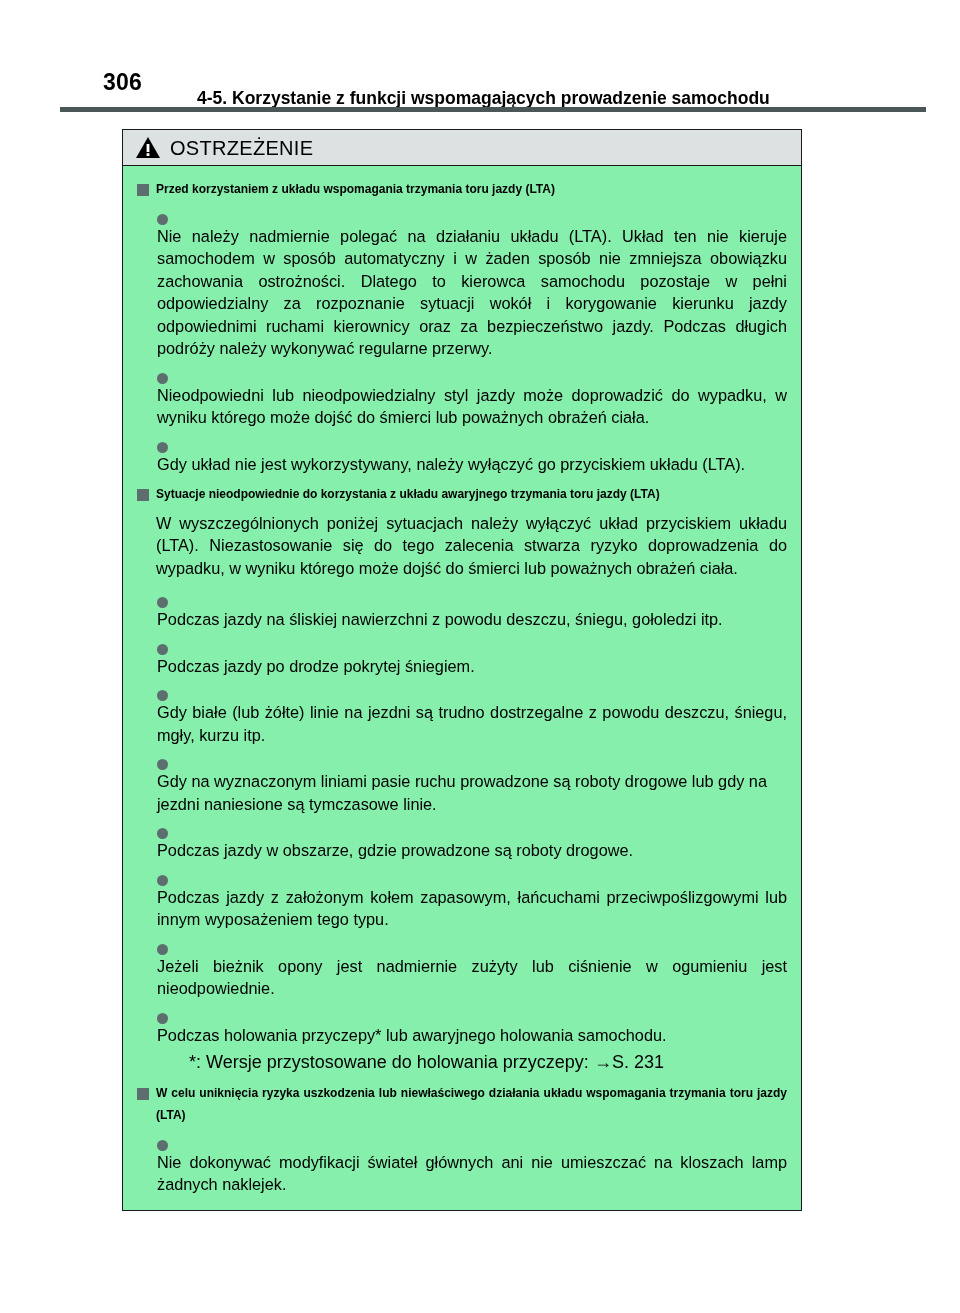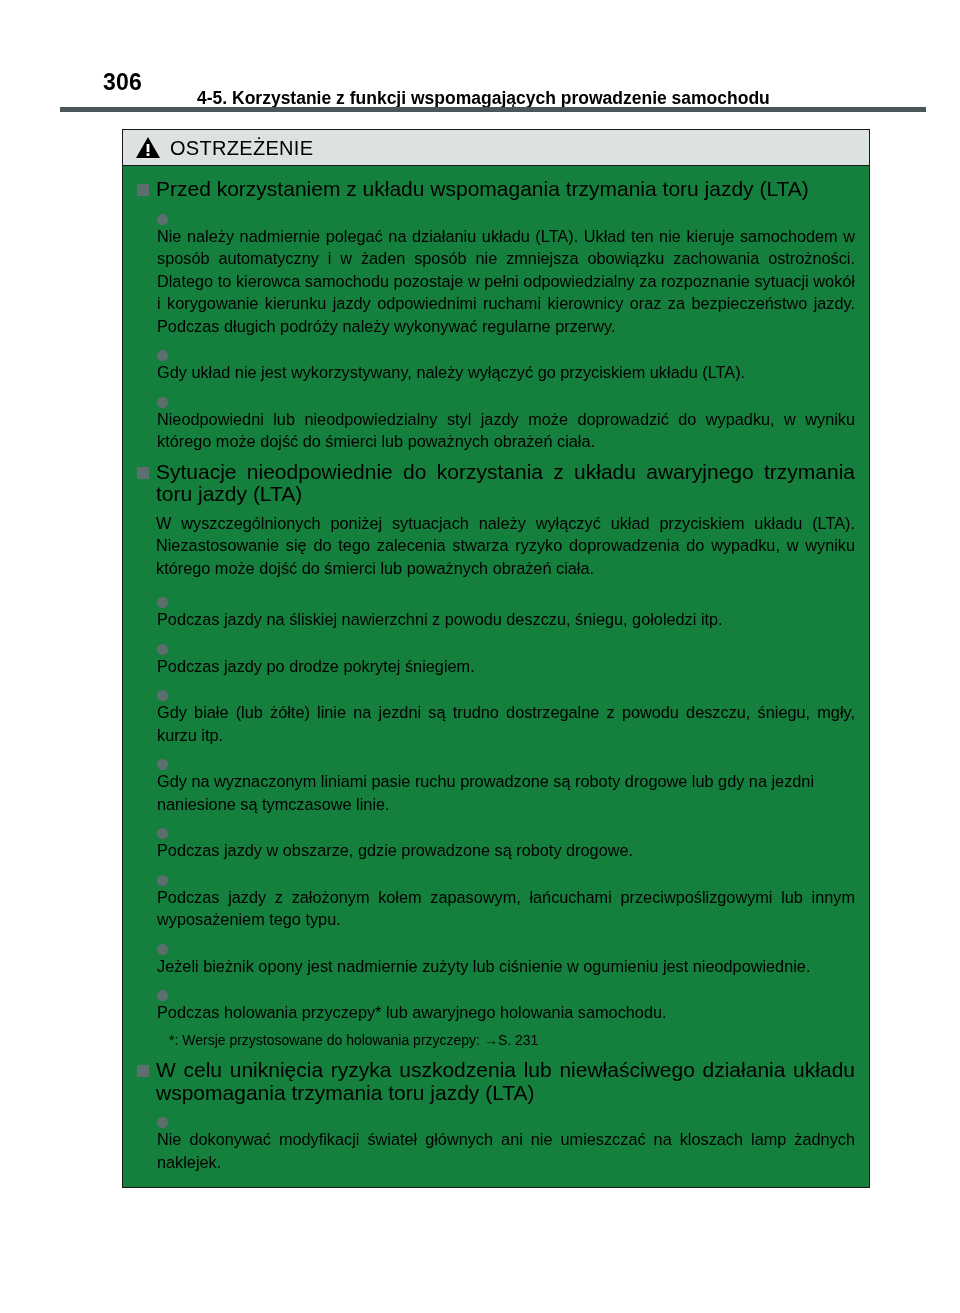--- a/index.html
+++ b/index.html
@@ -52,24 +52,24 @@
     width: 866px;
     height: 5px;
     background: #4a5658;
   }
 
   
   .warning-box {
     position: absolute;
     left: 122px;
     top: 129px;
-    width: 748px;
+    width: 680px;
     border: 1.5px solid #1a1a1a;
     box-sizing: border-box;
-    background: #15803d;
+    background: #86efac;
   }
   .warning-head {
     background: #dce1e1;
     border-bottom: 1.5px solid #1a1a1a;
     height: 36px;
     display: flex;
     align-items: center;
     padding-left: 12px;
     box-sizing: border-box;
   }
@@ -99,22 +99,22 @@
   .sec-head:first-child { margin-top: 0; }
   .sq-bullet {
     width: 12px;
     height: 12px;
     background: #5d6e6e;
     flex: 0 0 auto;
     margin-top: 6px;
     margin-right: 7px;
   }
   .sec-head-text {
-    font-size: 21px;
-    font-weight: normal;
+    font-size: 12px;
+    font-weight: bold;
     line-height: 22.5px;
     text-align: justify;
     text-justify: inter-word;
     flex: 1 1 auto;
   }
 
   .para {
     font-size: 16.3px;
     line-height: 22.5px;
     text-align: justify;
@@ -141,23 +141,23 @@
   .bullet-text {
     font-size: 16.3px;
     line-height: 22.5px;
     text-align: justify;
     text-justify: inter-word;
     flex: 1 1 auto;
   }
   .bullet-text.nojust { text-align: left; }
 
   .footnote {
-    font-size: 14px;
-    line-height: 22.5px;
-    margin: 5px 0 0 32px;
+    font-size: 18px;
+    line-height: 22.5px;
+    margin: 5px 0 0 52px;
   }
   .arrow-ref {
     white-space: nowrap;
   }
 
   
   .watermark {
     position: absolute;
     left: 690px;
     top: 1325px;
@@ -193,25 +193,25 @@
       <span class="sq-bullet"></span>
       <span class="sec-head-text">Przed korzystaniem z układu wspomagania trzymania toru jazdy (LTA)</span>
     </div>
 
     <div class="bullet-row">
       <span class="dot-bullet"></span>
       <span class="bullet-text">Nie należy nadmiernie polegać na działaniu układu (LTA). Układ ten nie kieruje samochodem w sposób automatyczny i w żaden sposób nie zmniejsza obowiązku zachowania ostrożności. Dlatego to kierowca samochodu pozostaje w pełni odpowiedzialny za rozpoznanie sytuacji wokół i korygowanie kierunku jazdy odpowiednimi ruchami kierownicy oraz za bezpieczeństwo jazdy. Podczas długich podróży należy wykonywać regularne przerwy.</span>
     </div>
     <div class="bullet-row">
       <span class="dot-bullet"></span>
+      <span class="bullet-text">Nieodpowiedni lub nieodpowiedzialny styl jazdy może doprowadzić do wypadku, w wyniku którego może dojść do śmierci lub poważnych obrażeń ciała.</span>
+    </div>
+    <div class="bullet-row">
+      <span class="dot-bullet"></span>
       <span class="bullet-text">Gdy układ nie jest wykorzystywany, należy wyłączyć go przyciskiem układu (LTA).</span>
-    </div>
-    <div class="bullet-row">
-      <span class="dot-bullet"></span>
-      <span class="bullet-text">Nieodpowiedni lub nieodpowiedzialny styl jazdy może doprowadzić do wypadku, w wyniku którego może dojść do śmierci lub poważnych obrażeń ciała.</span>
     </div>
 
     <div class="sec-head">
       <span class="sq-bullet"></span>
       <span class="sec-head-text">Sytuacje nieodpowiednie do korzystania z układu awaryjnego trzymania toru jazdy (LTA)</span>
     </div>
 
     <div class="para">W wyszczególnionych poniżej sytuacjach należy wyłączyć układ przyciskiem układu (LTA). Niezastosowanie się do tego zalecenia stwarza ryzyko doprowadzenia do wypadku, w wyniku którego może dojść do śmierci lub poważnych obrażeń ciała.</div>
 
     <div class="bullet-row">

